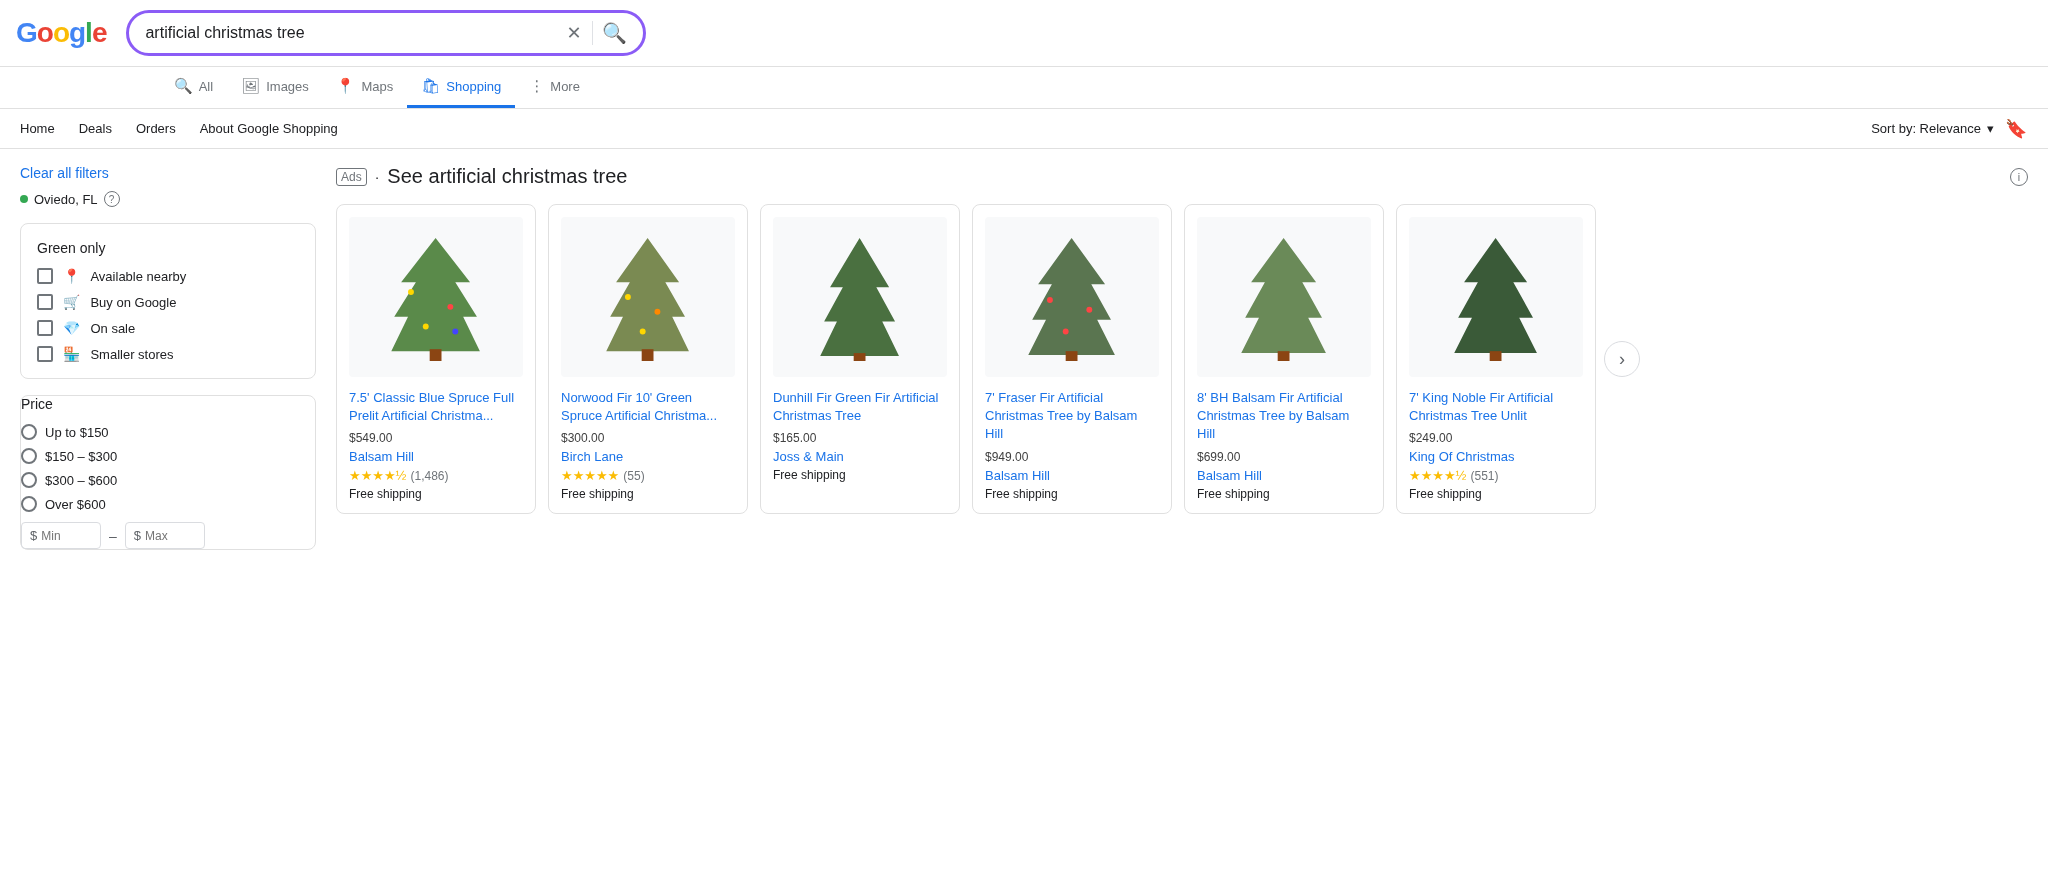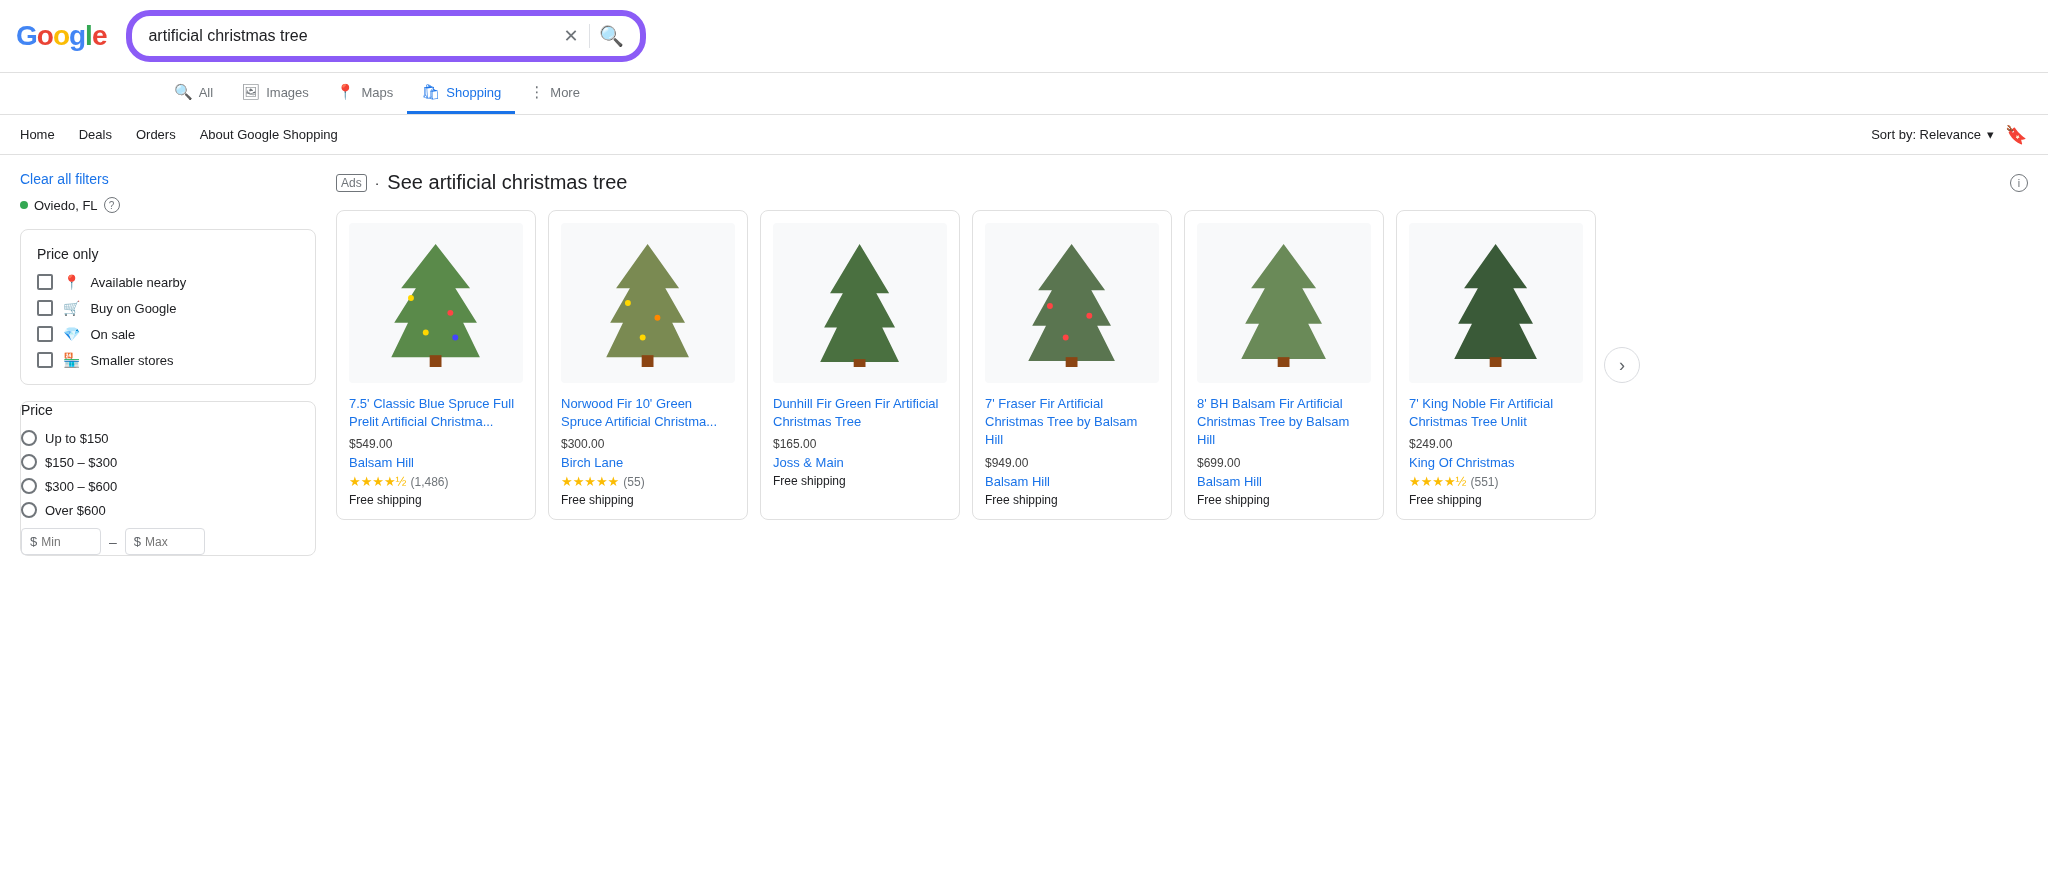--- a/index.html
+++ b/index.html
@@ -8,21 +8,21 @@
     
     .header { display: flex; align-items: center; padding: 10px 16px; gap: 20px; border-bottom: 1px solid #e0e0e0; }
     .google-logo { font-size: 28px; font-weight: bold; letter-spacing: -1px; cursor: pointer; }
     .logo-g { color: #4285F4; }
     .logo-o1 { color: #EA4335; }
     .logo-o2 { color: #FBBC05; }
     .logo-g2 { color: #4285F4; }
     .logo-l { color: #34A853; }
     .logo-e { color: #EA4335; }
 
-    .search-bar { display: flex; align-items: center; border: 6px solid #8b5cf6; border-radius: 24px; padding: 8px 16px; width: 520px; gap: 10px; }
+    .search-bar { display: flex; align-items: center; border: 3px solid #8b5cf6; border-radius: 24px; padding: 8px 16px; width: 520px; gap: 10px; }
     .search-bar input { border: none; outline: none; flex: 1; font-size: 16px; color: #202124; }
     .search-clear { color: #70757a; cursor: pointer; font-size: 18px; }
     .search-divider { width: 1px; height: 24px; background: #dfe1e5; }
     .search-icon-btn { color: #4285F4; cursor: pointer; font-size: 20px; }
 
     
     .nav-tabs { display: flex; align-items: center; padding: 0 160px; border-bottom: 1px solid #e0e0e0; gap: 0; }
     .nav-tab { display: flex; align-items: center; gap: 6px; padding: 10px 14px; color: #70757a; cursor: pointer; font-size: 13px; border-bottom: 3px solid transparent; white-space: nowrap; }
     .nav-tab.active { color: #1a73e8; border-bottom: 3px solid #1a73e8; }
     .nav-tab-icon { font-size: 15px; }
@@ -145,21 +145,21 @@
   <div class="sidebar">
     <a class="clear-filters">Clear all filters</a>
 
     <div class="location-row">
       <span class="location-dot"></span>
       <span>Oviedo, FL</span>
       <span class="location-help">?</span>
     </div>
 
     <div class="filter-box">
-      <div class="filter-title">Price only</div>
+      <div class="filter-title">Green only</div>
 
       <div class="filter-item">
         <div class="filter-checkbox"></div>
         <span class="filter-item-icon">📍</span>
         <span class="filter-item-label">Available nearby</span>
       </div>
       <div class="filter-item">
         <div class="filter-checkbox"></div>
         <span class="filter-item-icon">🛒</span>
         <span class="filter-item-label">Buy on Google</span>

